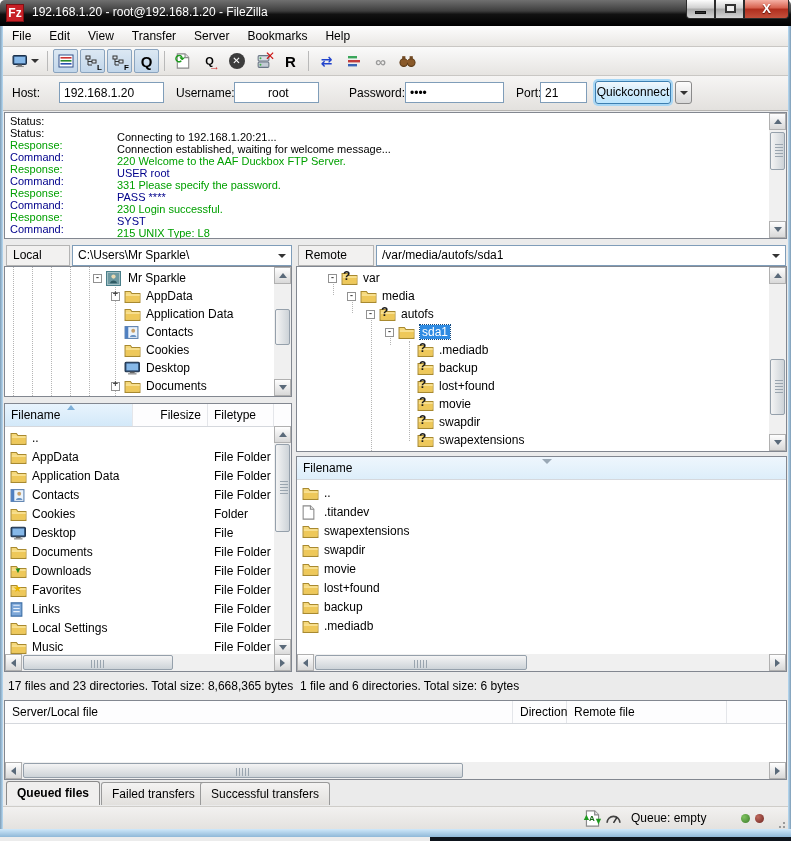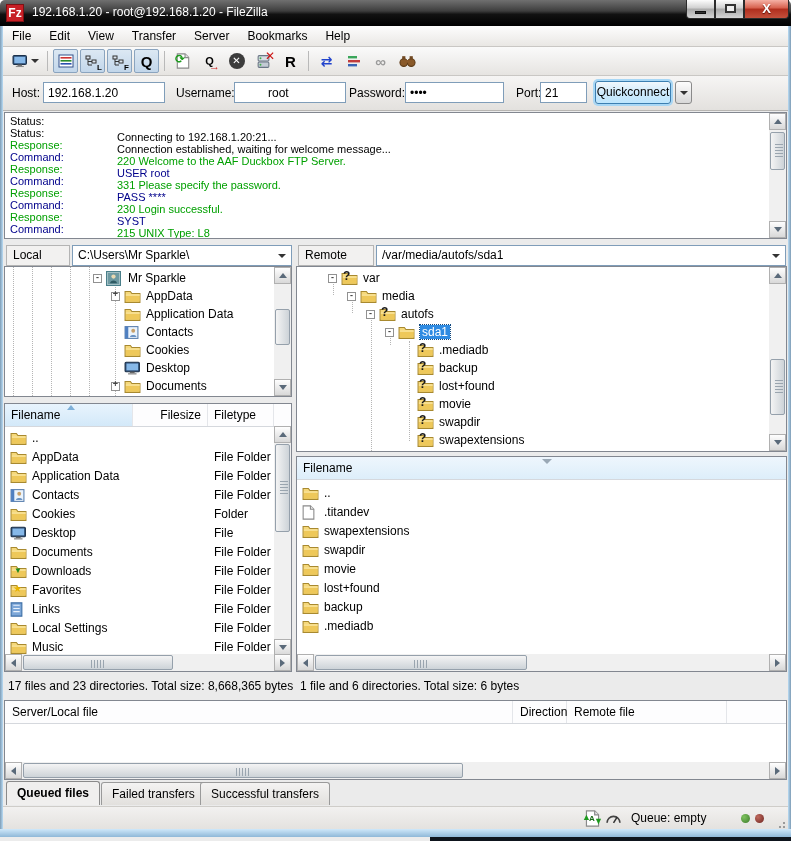--- a/index.html
+++ b/index.html
@@ -288,23 +288,23 @@
     </div>
     <div class="tbtn">
       <svg width="17" height="13" viewBox="0 0 16 12">
           <use href="#sym-binoc"></use>
         </svg>
     </div>
   </div>
 
   <div id="quickbar" class="abs">
     <span class="abs qlabel" style="left:9px">Host:</span>
-    <input class="txt" style="left: 40px; width: 122px;" value="192.168.1.20">
+    <input class="txt" style="left: 56px; width: 105px;" value="192.168.1.20">
     <span class="abs qlabel" style="left:173px">Username:</span>
-    <input class="txt" style="left: 231px; width: 112px; padding-left: 33px;" value="root">
+    <input class="txt" style="left: 231px; width: 85px; padding-left: 33px;" value="root">
     <span class="abs qlabel" style="left:346px">Password:</span>
     <input class="txt" style="left: 402px; width: 99px;" value="••••">
     <span class="abs qlabel" style="left:513px">Port:</span>
     <input class="txt" style="left: 537px; width: 47px;" value="21">
     <div id="qc-btn" class="abs">Quickconnect</div>
     <div id="qc-drop" class="abs">
         <div class="caretdown"></div>
       </div>
   </div>
 

